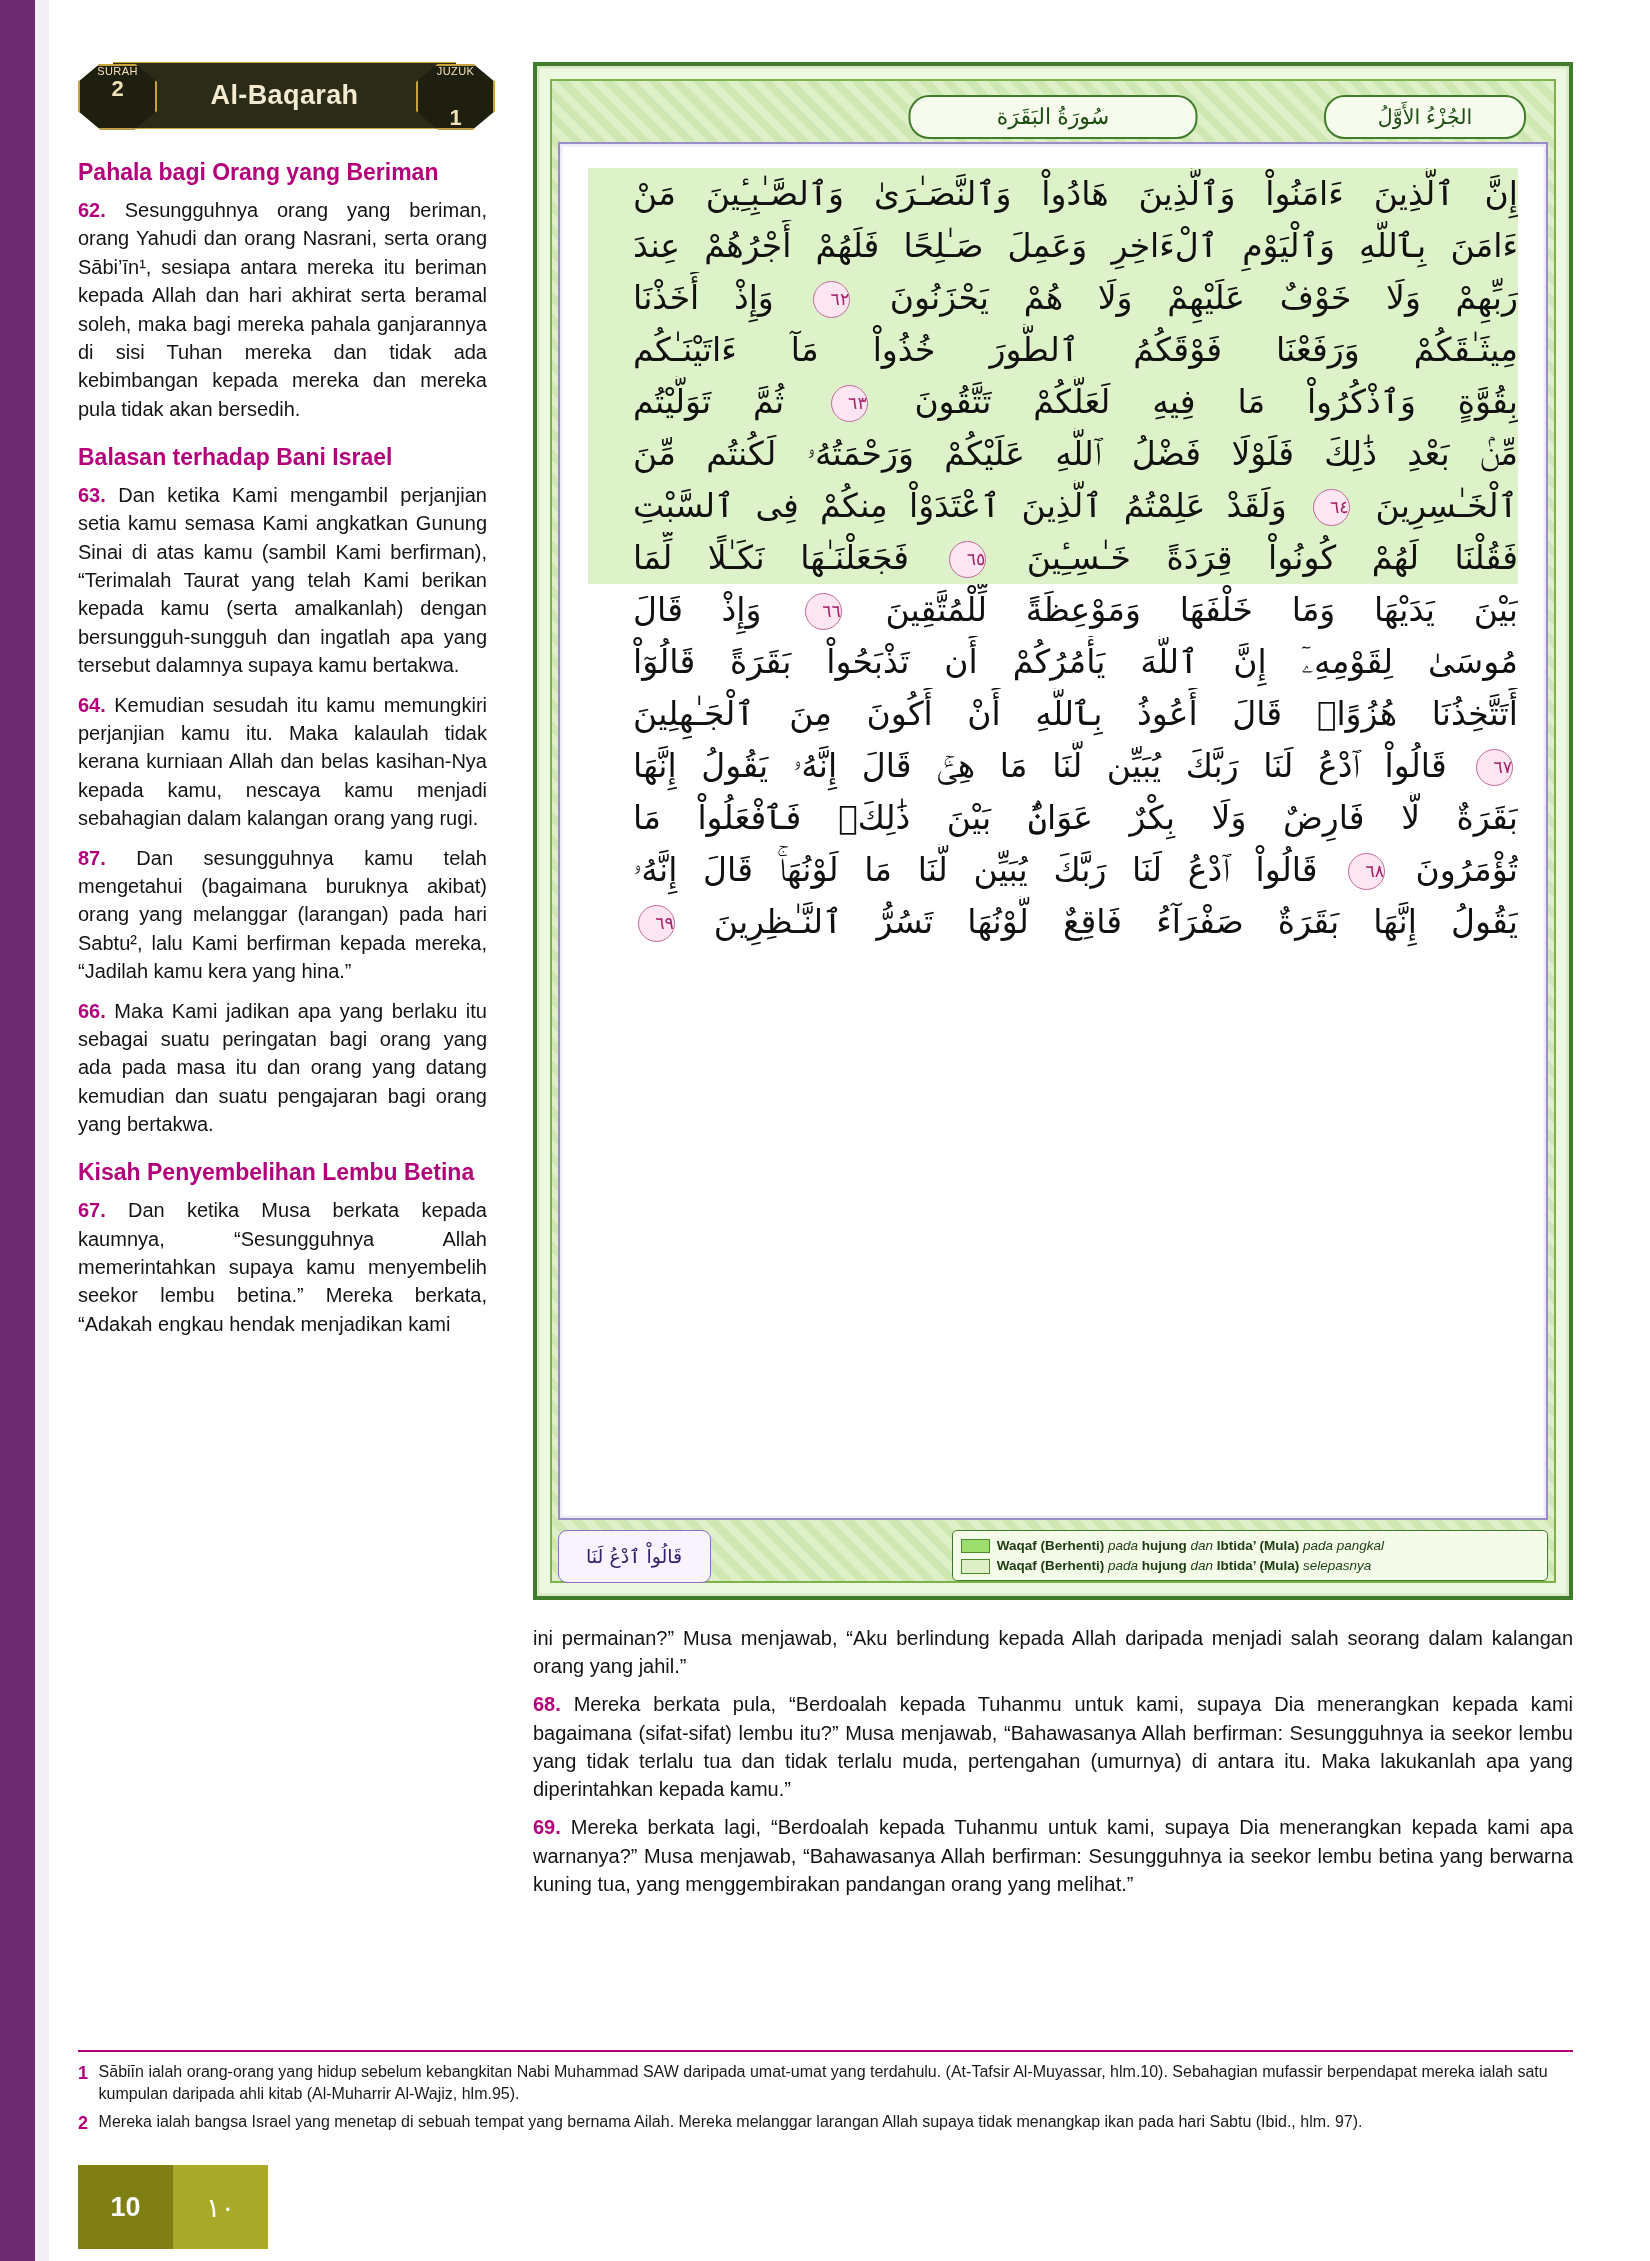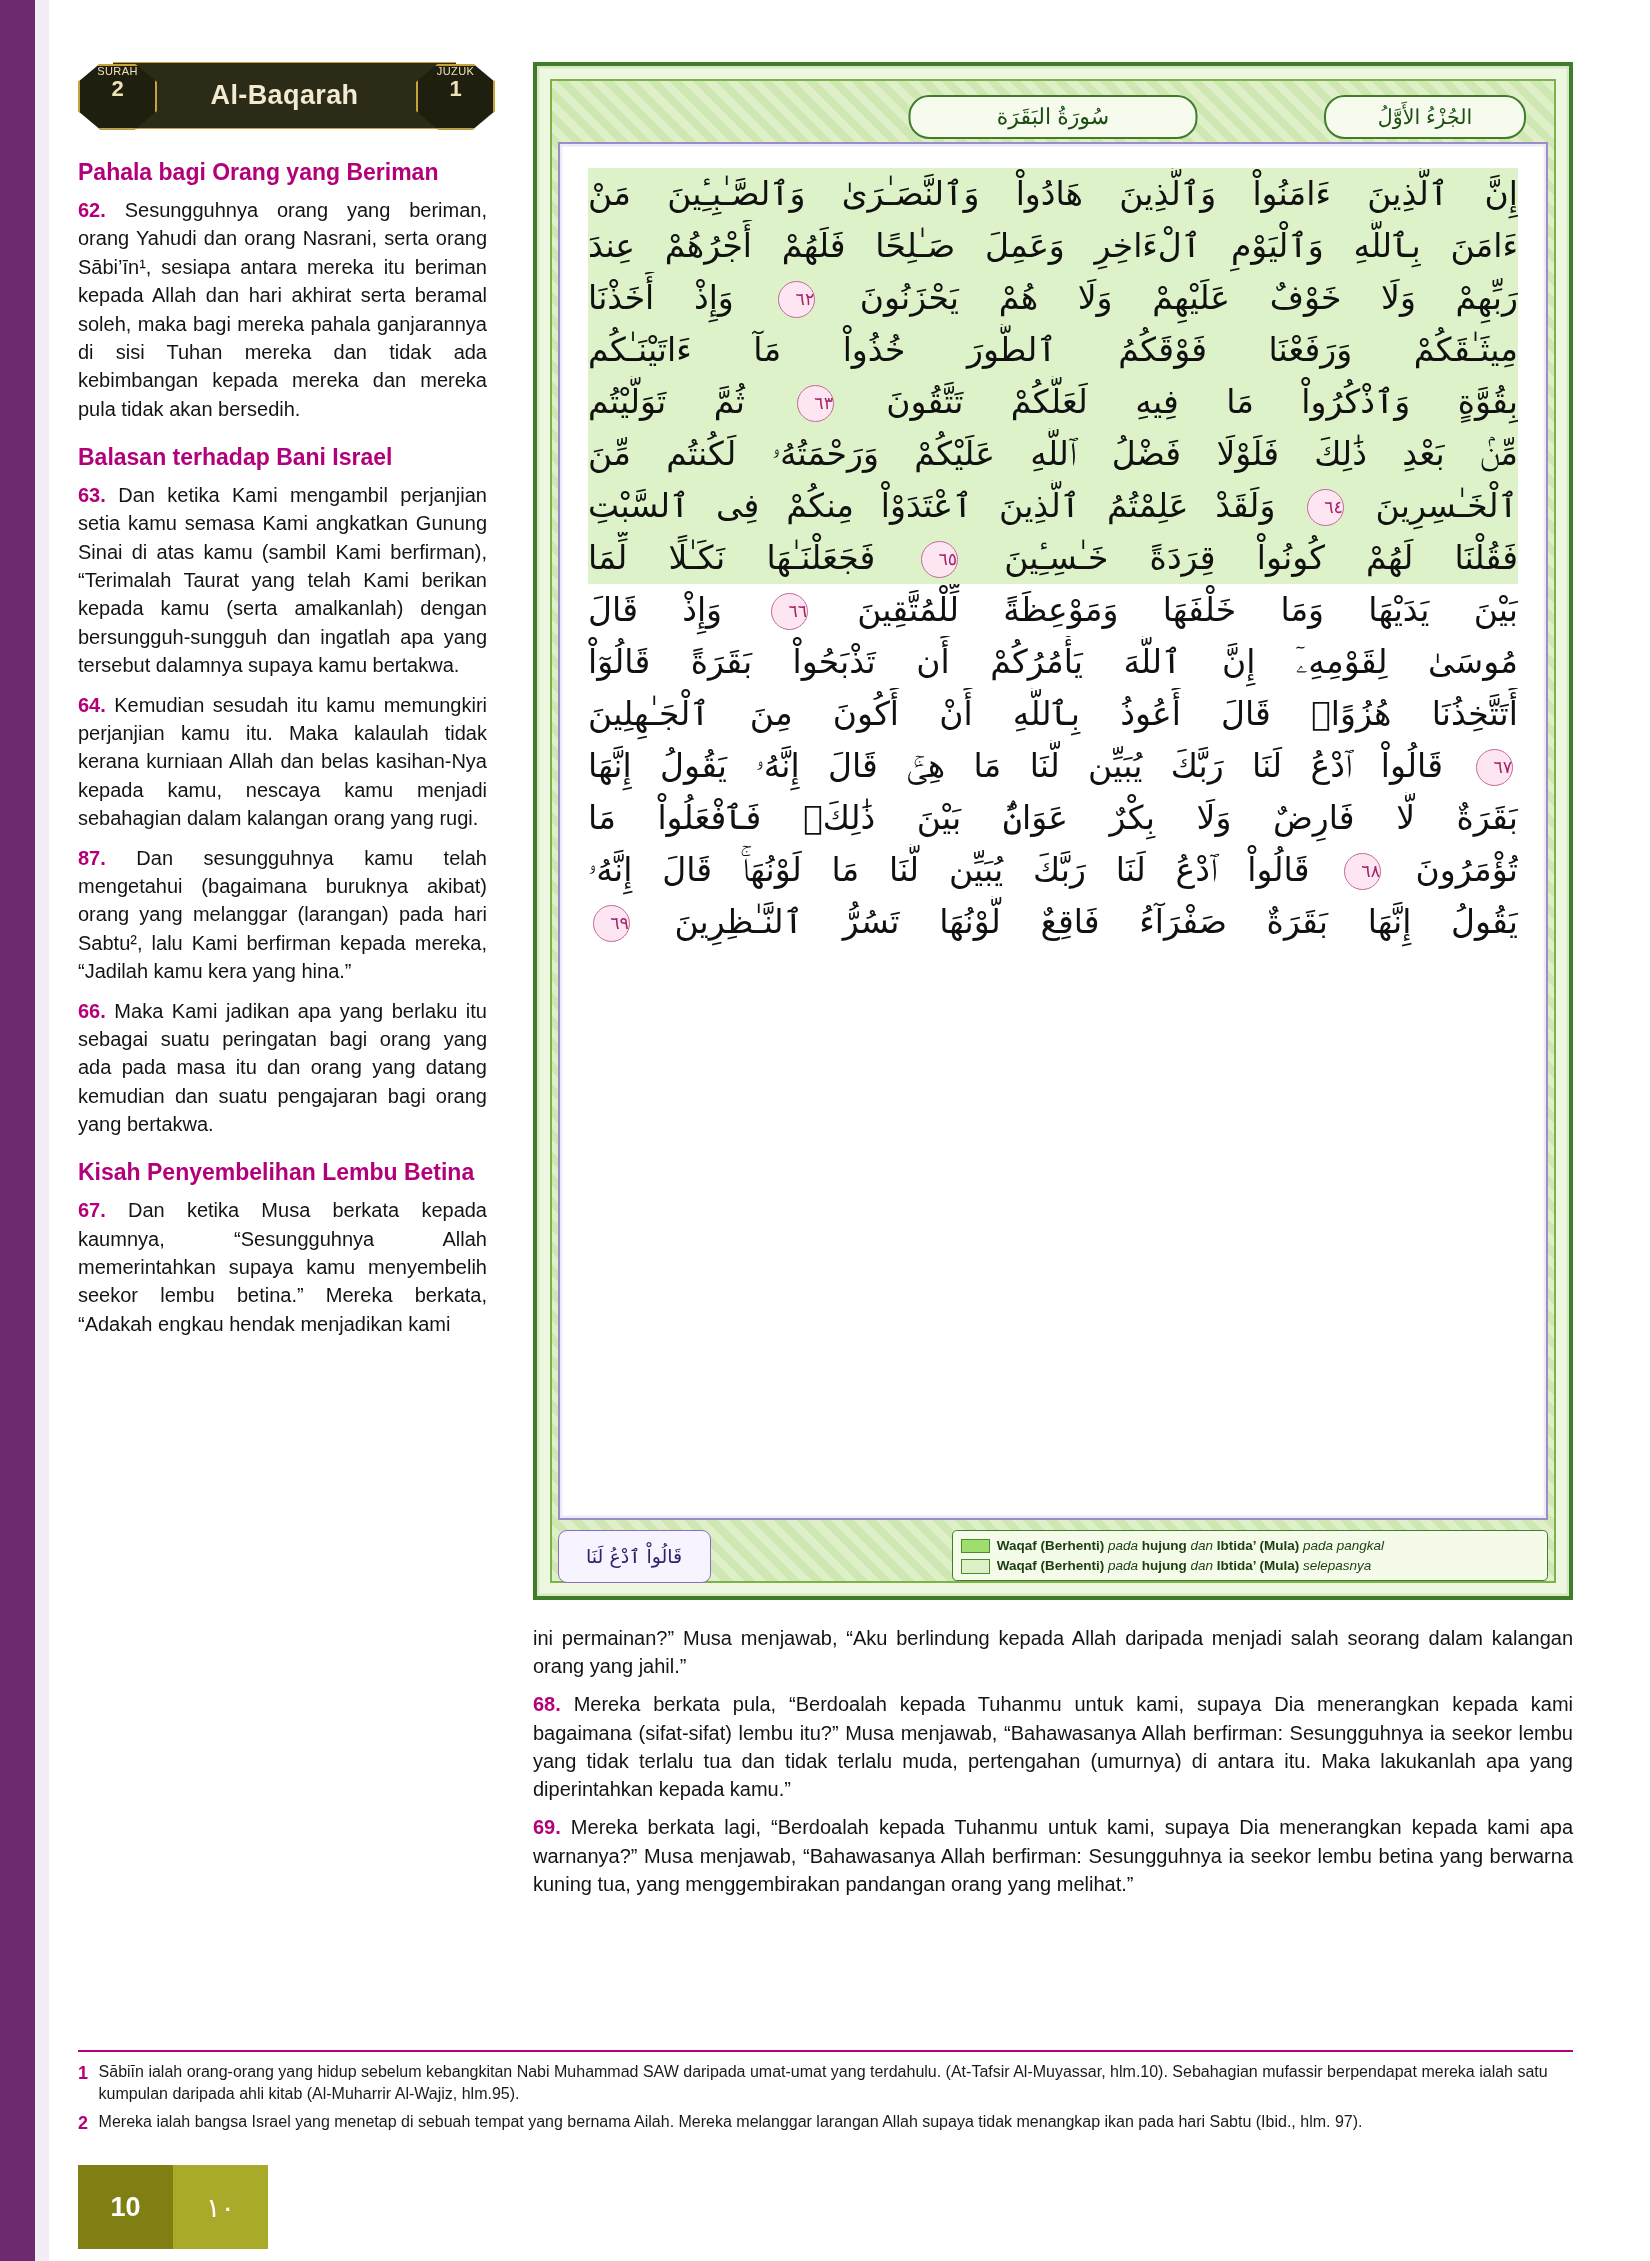--- a/index.html
+++ b/index.html
@@ -39,21 +39,21 @@
   }
   .sh-oct{
     position:absolute;top:1.6px;width:75px;height:62px;
     background:#1f1f10;
     border:2.4px solid #c8a33a;
     clip-path:polygon(28% 0,72% 0,100% 28%,100% 72%,72% 100%,28% 100%,0 72%,0 28%);
     display:flex;flex-direction:column;align-items:center;
     color:#f0e2b8;
   }
   .sh-oct.left{left:0;}
-  .sh-oct.right{left:338px;}
+  .sh-oct.right{left:338px;gap:29px;}
   .sh-oct .lbl{font-size:11px;letter-spacing:0.4px;line-height:1;}
   .sh-oct .num{font-size:22px;font-weight:bold;line-height:1.1;}
 
   
   .left-col{
     position:absolute;left:78px;top:159px;width:409px;
     font-size:20px;line-height:1.42;color:#141414;
     text-align:justify;
   }
   .sec-title{
@@ -105,20 +105,21 @@
     color:#111;
   }
   .aline{
     height:52px;line-height:52px;
     font-size:33px;
     text-align:justify;
     text-align-last:justify;
     white-space:nowrap;
     overflow:hidden;
     font-family:"DejaVu Sans", sans-serif;
+    padding-left:45px;
   }
   .hl{background:#ddf2c8;}
   .ayah-mark{
     display:inline-block;width:35px;height:35px;line-height:35px;
     border-radius:50%;
     border:1.6px solid #c26a9a;
     background:#fde6f1;color:#a4246a;
     font-size:17.4px;text-align:center;vertical-align:middle;
     margin:0 4.8px;
     font-family:"Liberation Sans",sans-serif;

